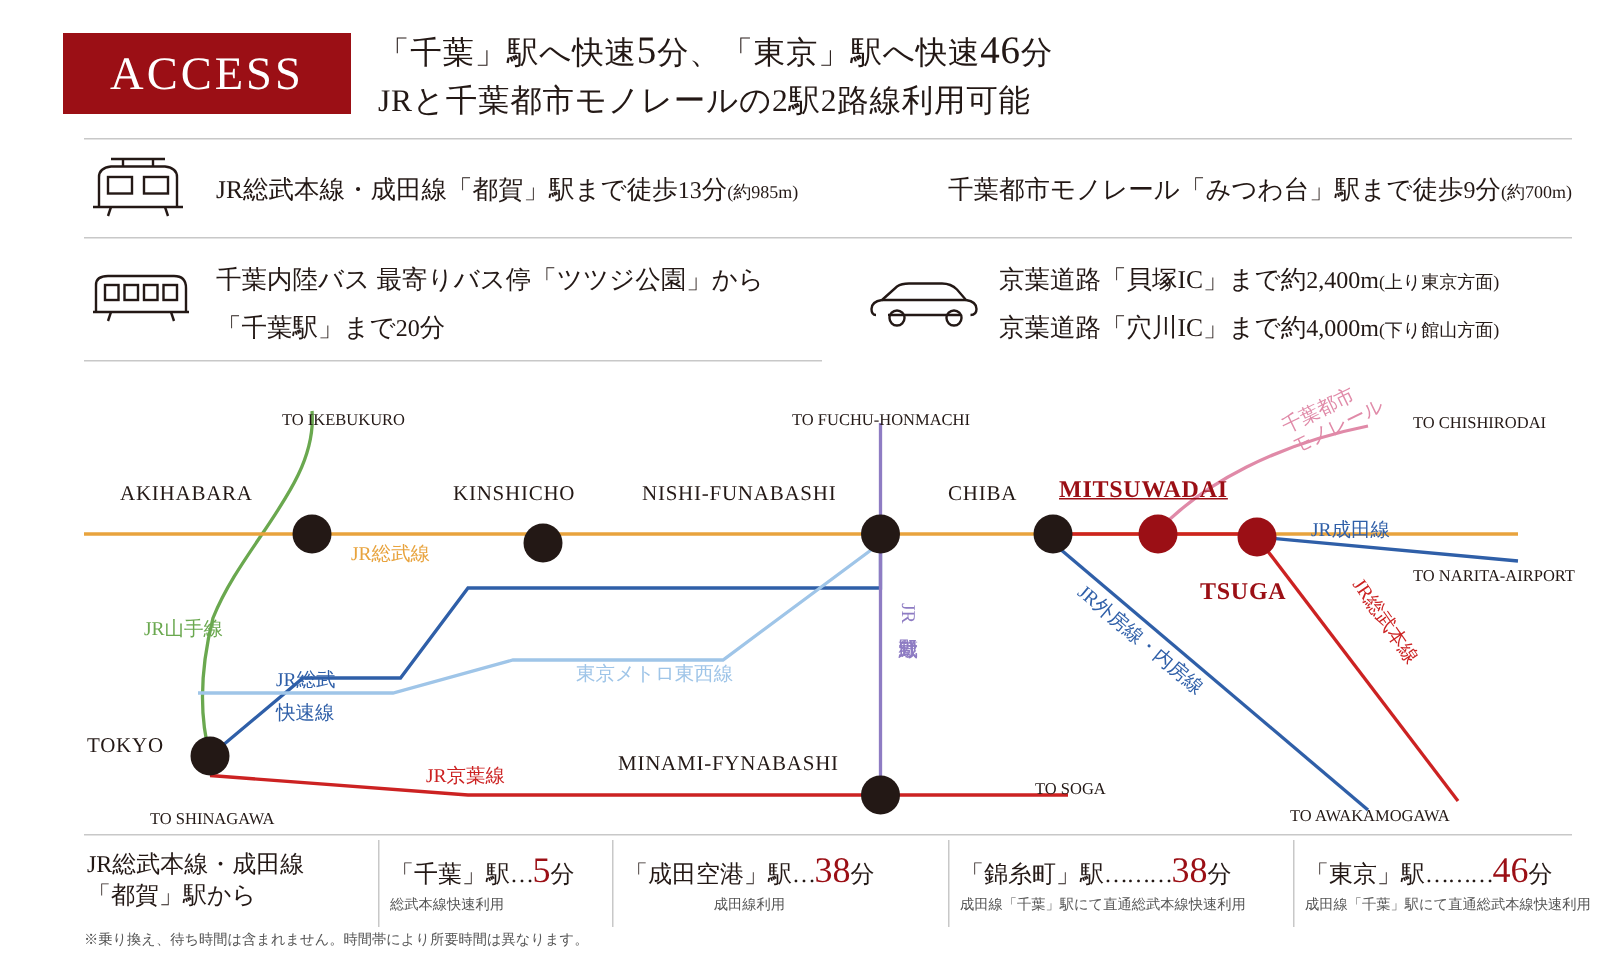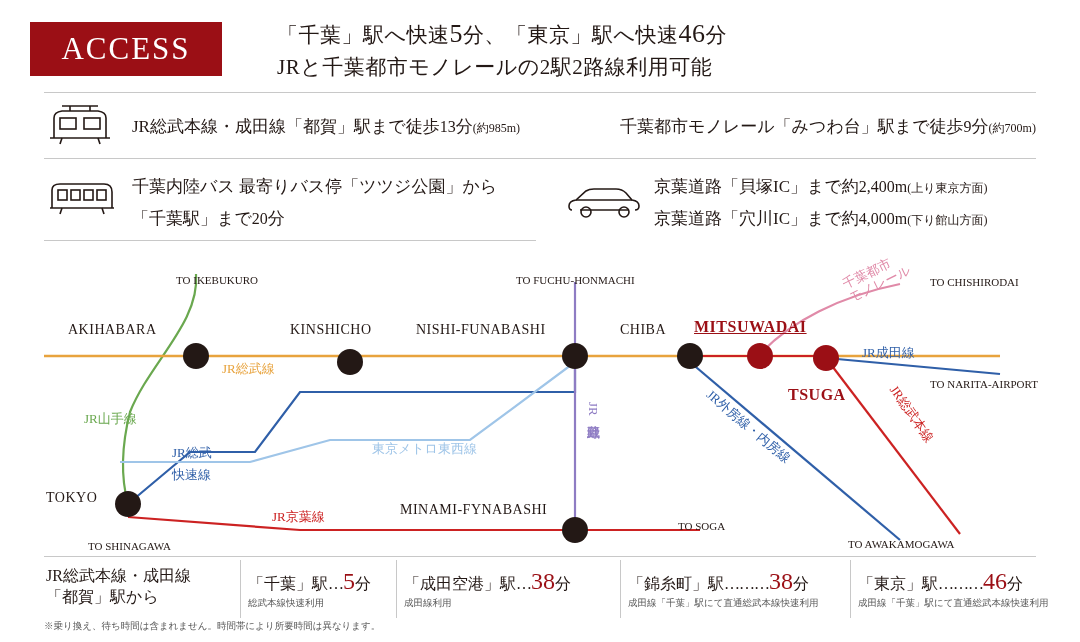--- a/index.html
+++ b/index.html
@@ -4,36 +4,36 @@
 <style>
   html, body { margin:0; padding:0; }
   body {
     width:1080px; height:642px;
     font-family:"Liberation Serif", serif;
     background:#ffffff;
     color:#231815;
     position:relative;
     overflow:hidden;
   }
-  .page { position:absolute; left:0; top:0; width:880px; height:642px; }
+  .page { position:absolute; left:12px; top:0; width:880px; height:642px; }
 
   
   .access-badge {
     position:absolute; left:30px; top:22px; width:192px; height:54px;
     background:#9b0f15;
     display:flex; align-items:center; justify-content:center;
   }
   .access-badge span {
     color:#ffffff; font-size:31px; letter-spacing:2px;
     font-family:"Liberation Serif", serif;
   }
   .head-lines {
     position:absolute; left:240px; top:18px; width:800px;
   }
-  .head-line { font-size:21px; letter-spacing:0.5px; line-height:32px; white-space:nowrap;margin-left:37px; }
+  .head-line { font-size:21px; letter-spacing:0.5px; line-height:32px; white-space:nowrap; }
   .head-line .big { font-size:26px; }
   .hr {
     position:absolute; background:#c8c8c8; height:1px;
   }
 
   
   .info-row { position:absolute; font-size:17px; line-height:30px; white-space:nowrap; }
   .info-row .num { font-size:16px;font-family:Liberation Serif, serif; }
   .info-row .sm { font-size:12px; }
   .icon-box { position:absolute; }
@@ -219,21 +219,21 @@
     <div class="fcell" style="left:46px; top:10px;">
       <div class="main">JR総武本線・成田線</div>
       <div class="main">「都賀」駅から</div>
     </div>
 
     <div class="fcell" style="left:248px; top:12px;">
       <span class="main">「千葉」駅</span><span class="main dots">…</span><span class="mins">5</span><span class="main">分</span>
       <span class="note">総武本線快速利用</span>
     </div>
 
-    <div class="fcell" style="left:404px; top:12px;">
+    <div class="fcell" style="left:404px; top:12px;text-align:center;">
       <span class="main">「成田空港」駅</span><span class="main dots">…</span><span class="mins">38</span><span class="main">分</span>
       <span class="note">成田線利用</span>
     </div>
 
     <div class="fcell" style="left:628px; top:12px;">
       <span class="main">「錦糸町」駅</span><span class="main dots">………</span><span class="mins">38</span><span class="main">分</span>
       <span class="note">成田線「千葉」駅にて直通総武本線快速利用</span>
     </div>
 
     <div class="fcell" style="left:858px; top:12px;">

